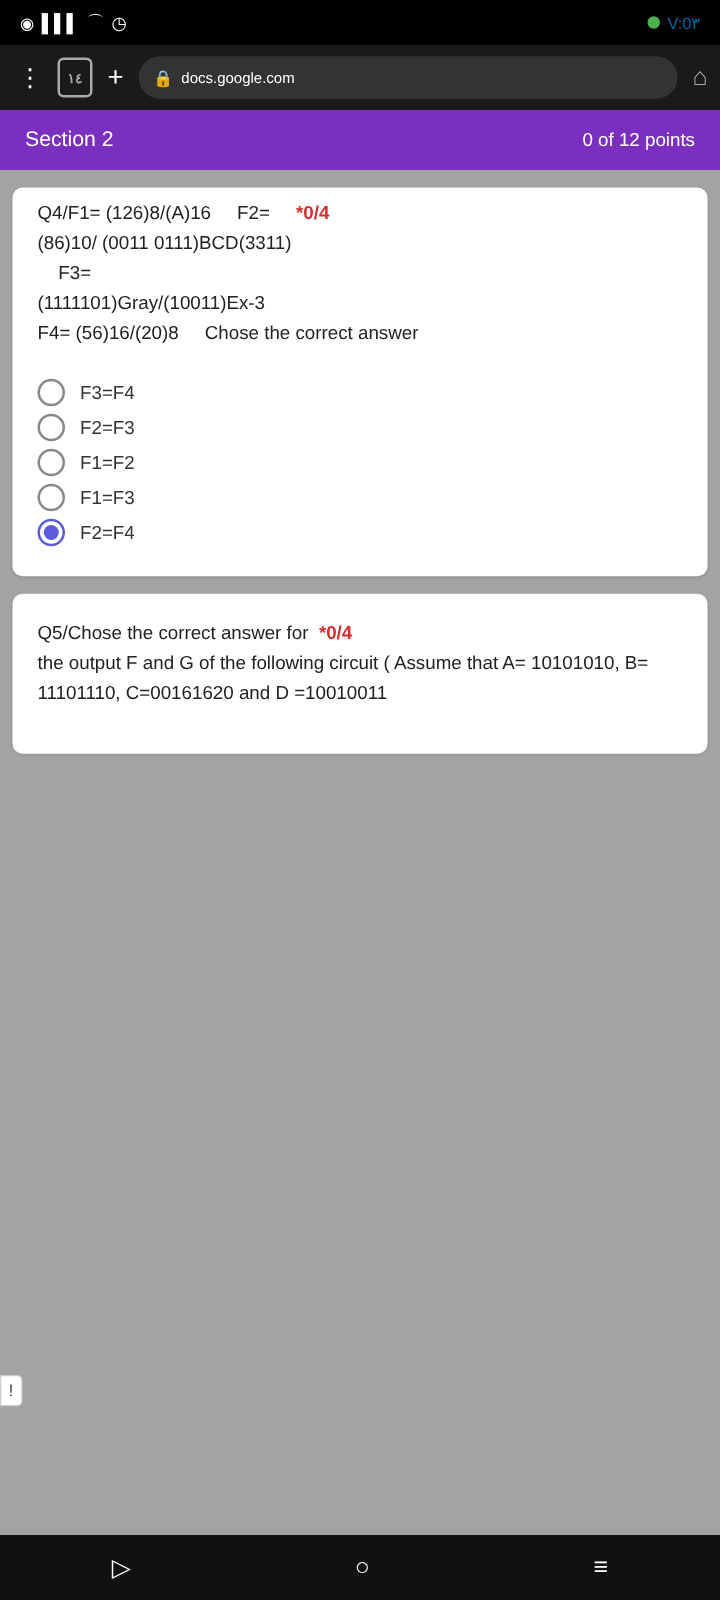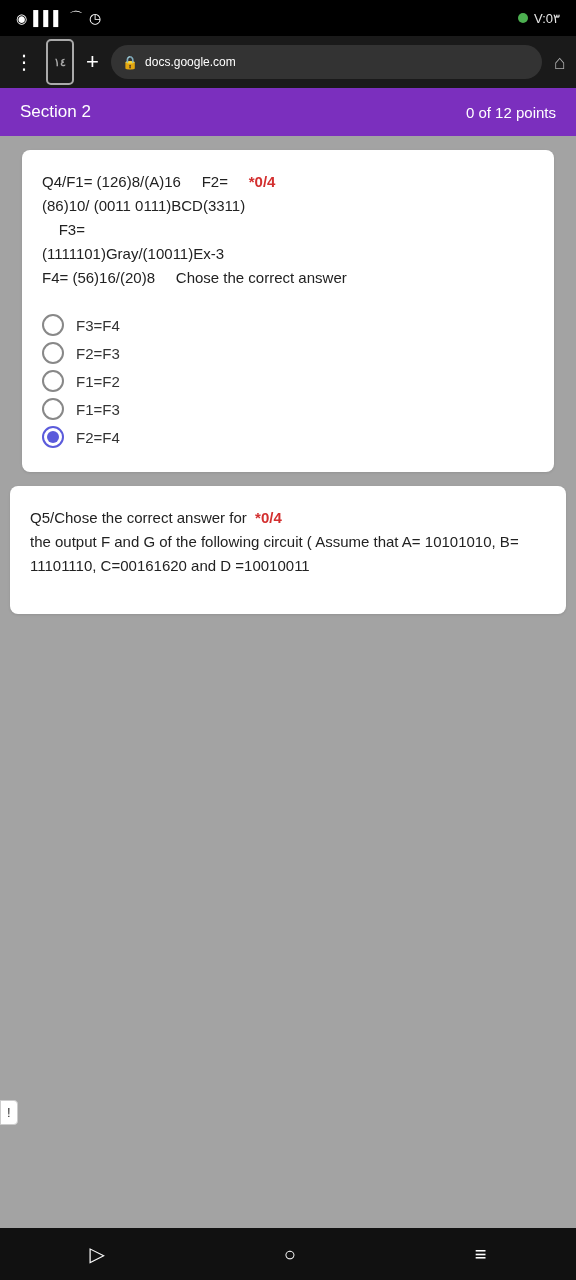--- a/index.html
+++ b/index.html
@@ -50,21 +50,21 @@
       flex-shrink: 0;
     }
     .browser-dots {
       color: #fff;
       font-size: 20px;
       padding: 4px;
       cursor: pointer;
     }
     .tab-indicator {
       width: 28px;
-      height: 46px;
+      height: 32px;
       border: 2px solid #aaa;
       border-radius: 5px;
       display: flex;
       align-items: center;
       justify-content: center;
       color: #aaa;
       font-size: 11px;
       font-weight: bold;
     }
     .plus-btn {
@@ -109,23 +109,23 @@
       font-weight: 500;
     }
     .section-points {
       color: #fff;
       font-size: 15px;
     }
 
     
     .question-card {
       background: #fff;
-      margin: 14px 22px;
+      margin: 14px 10px;
       border-radius: 8px;
-      padding: 20px 20px 24px;
+      padding: 9px 20px 24px;
       box-shadow: 0 1px 3px rgba(0,0,0,0.1);
     }
 
     .question-text {
       font-size: 15px;
       color: #222;
       line-height: 1.6;
       margin-bottom: 24px;
     }
 
@@ -223,21 +223,21 @@
     <span style="color:#fff; font-size:13px;">◉</span>
 
     <span class="signal-icon">▌▌▌</span>
 
     <span class="wifi-icon">⌒</span>
 
     <span class="clock-icon">◷</span>
   </div>
   <div class="status-right">
     <span style="width:10px;height:10px;border-radius:50%;background:#4caf50;display:inline-block;"></span>
-    <span style="color:#e5e5e5;font-size:13px;direction:rtl;">V:0۳</span>
+    <span style="color:#0369a1;font-size:13px;direction:rtl;">V:0۳</span>
   </div>
 </div>
 
 <div class="browser-bar">
   <span class="browser-dots">⋮</span>
   <div class="tab-indicator">
     <span>١٤</span>
   </div>
   <span class="plus-btn">+</span>
   <div class="url-bar">

